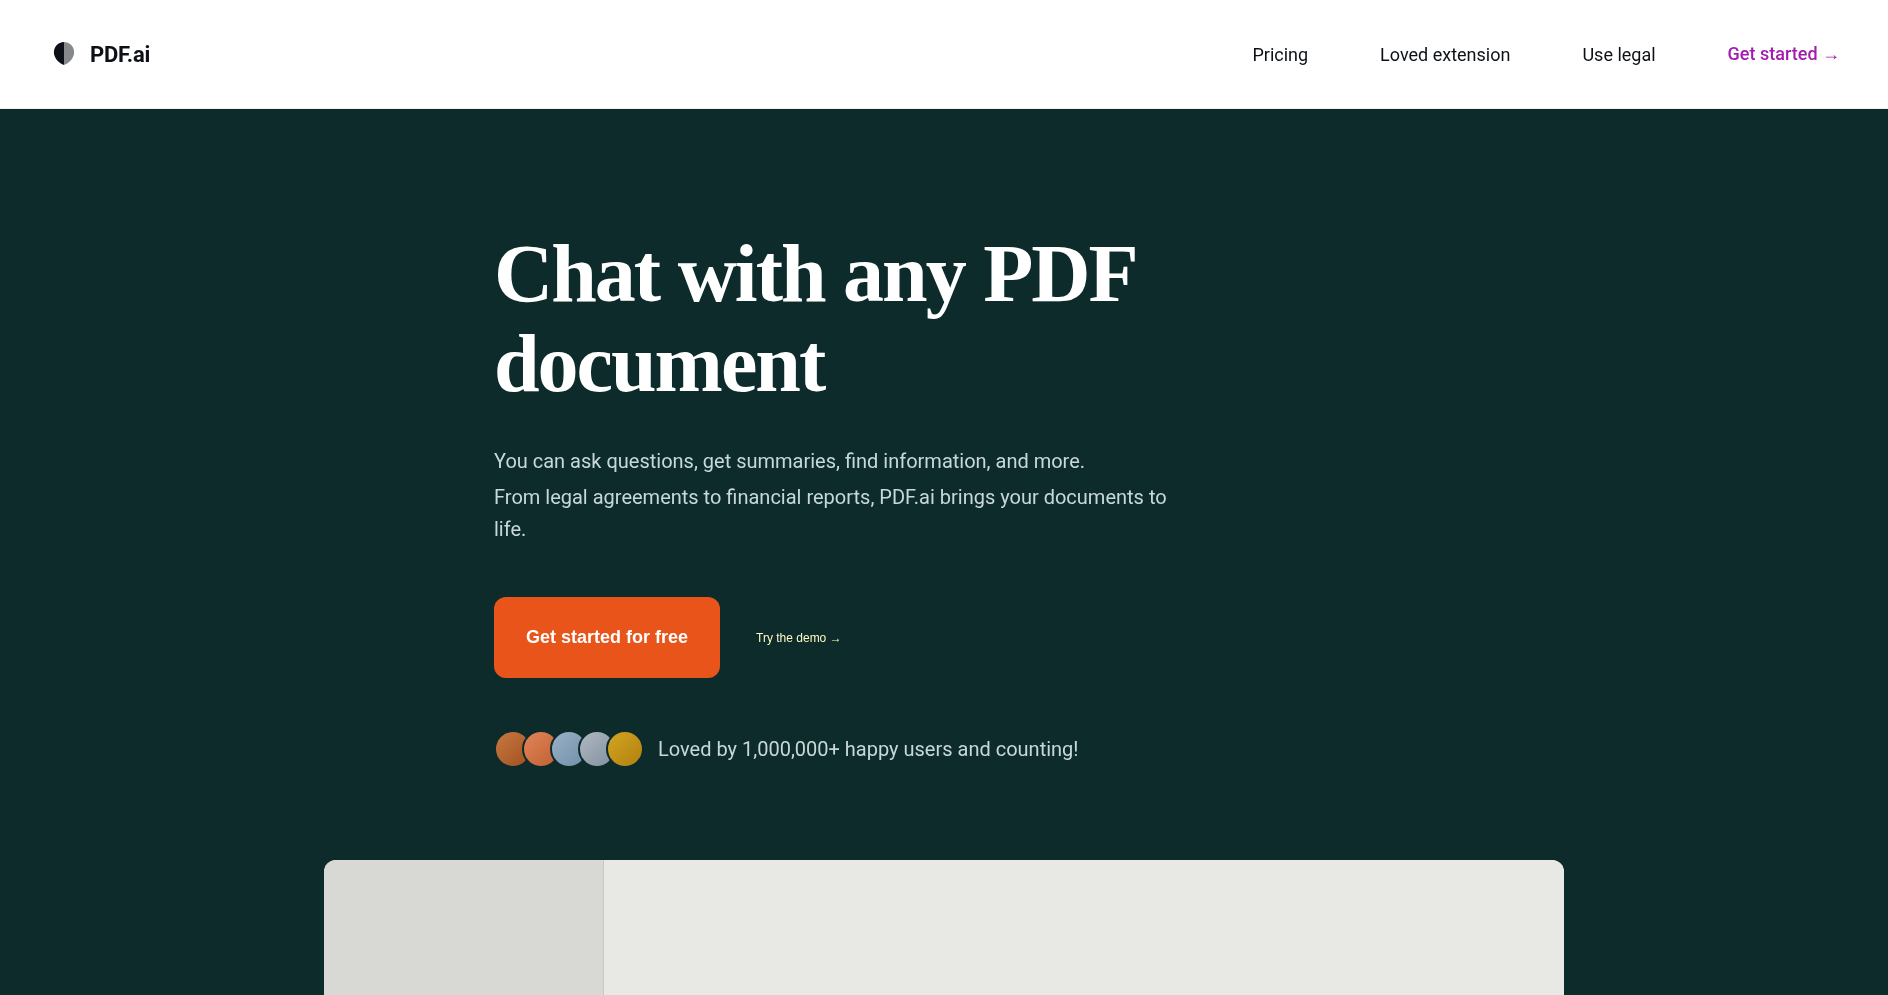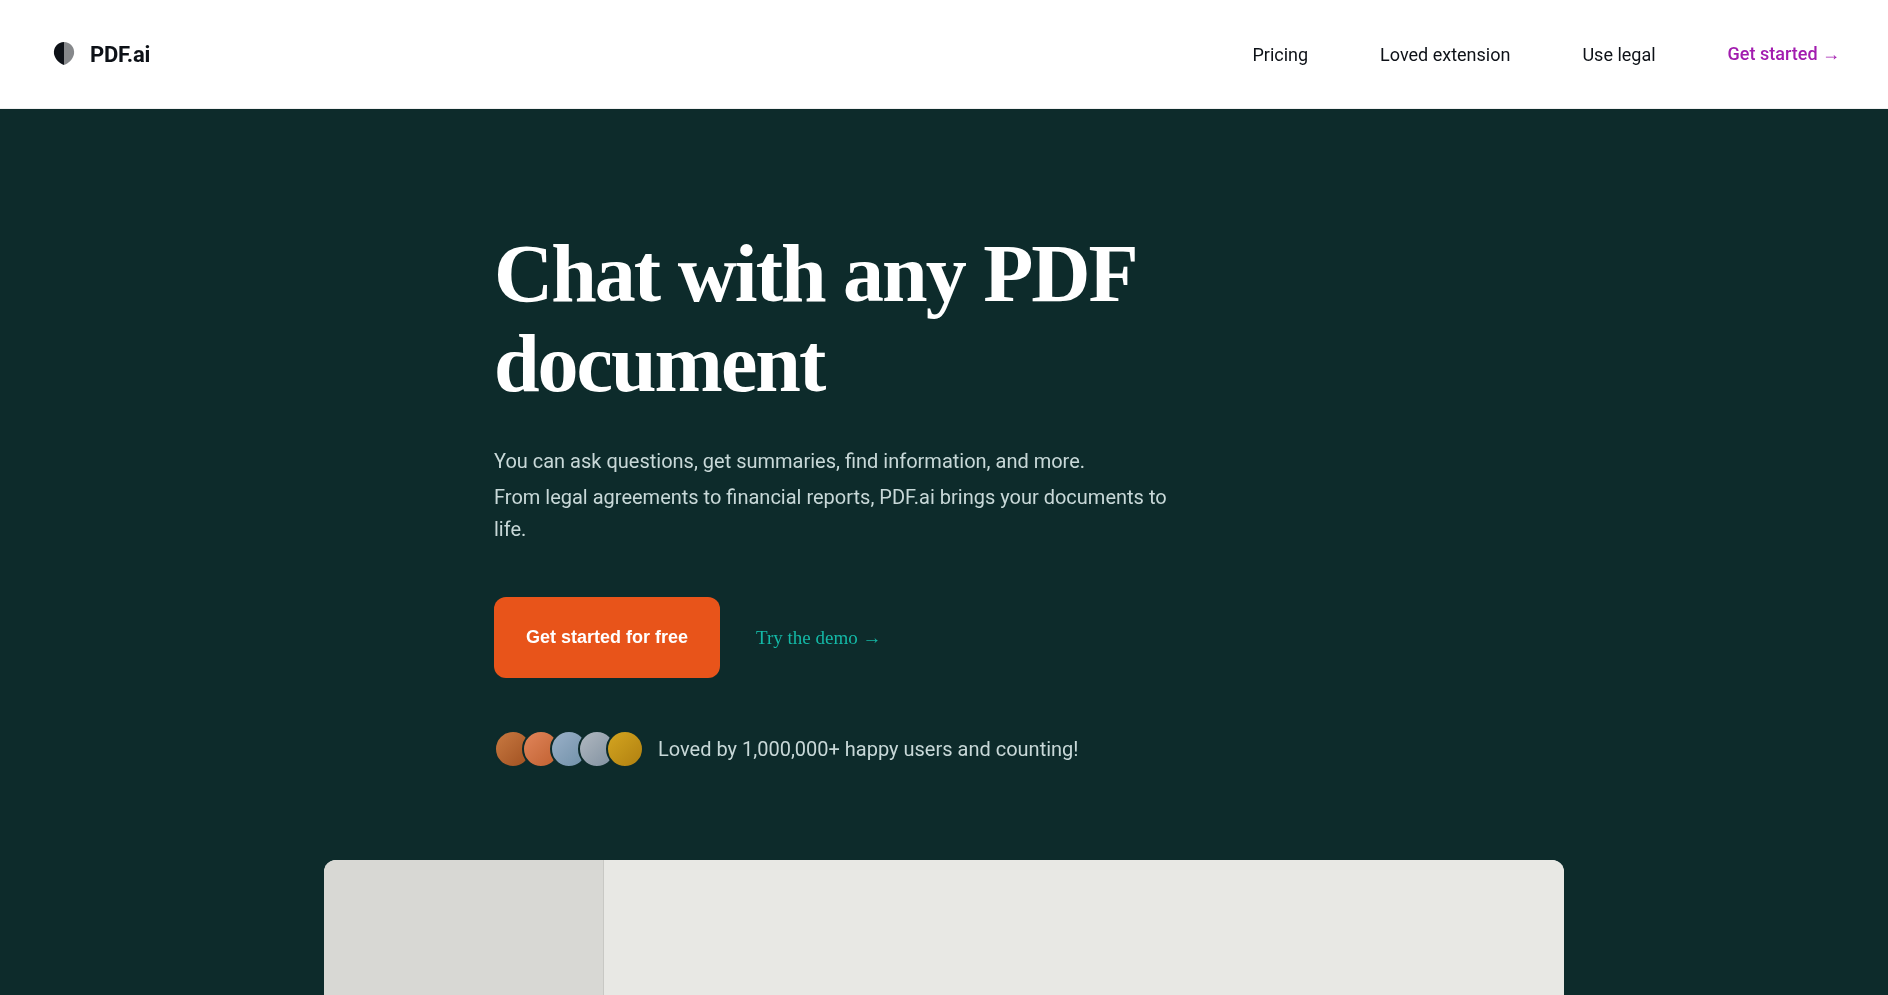--- a/index.html
+++ b/index.html
@@ -119,30 +119,29 @@
       border: none;
       border-radius: 12px;
       padding: 30px 32px;
       font-size: 18px;
       font-weight: 600;
       cursor: pointer;
       white-space: nowrap;
     }
 
     .btn-demo {
-      color: #14b8a6;
-      font-size: 19px;
+      color: #fef9c3;
+      font-size: 12px;
       font-weight: 500;
       cursor: pointer;
       background: none;
       border: none;
       display: flex;
       align-items: center;
       gap: 6px;
-      font-family: Liberation Serif, serif;
     }
 
     .social-proof {
       display: flex;
       align-items: center;
       gap: 14px;
     }
 
     .avatars {
       display: flex;

